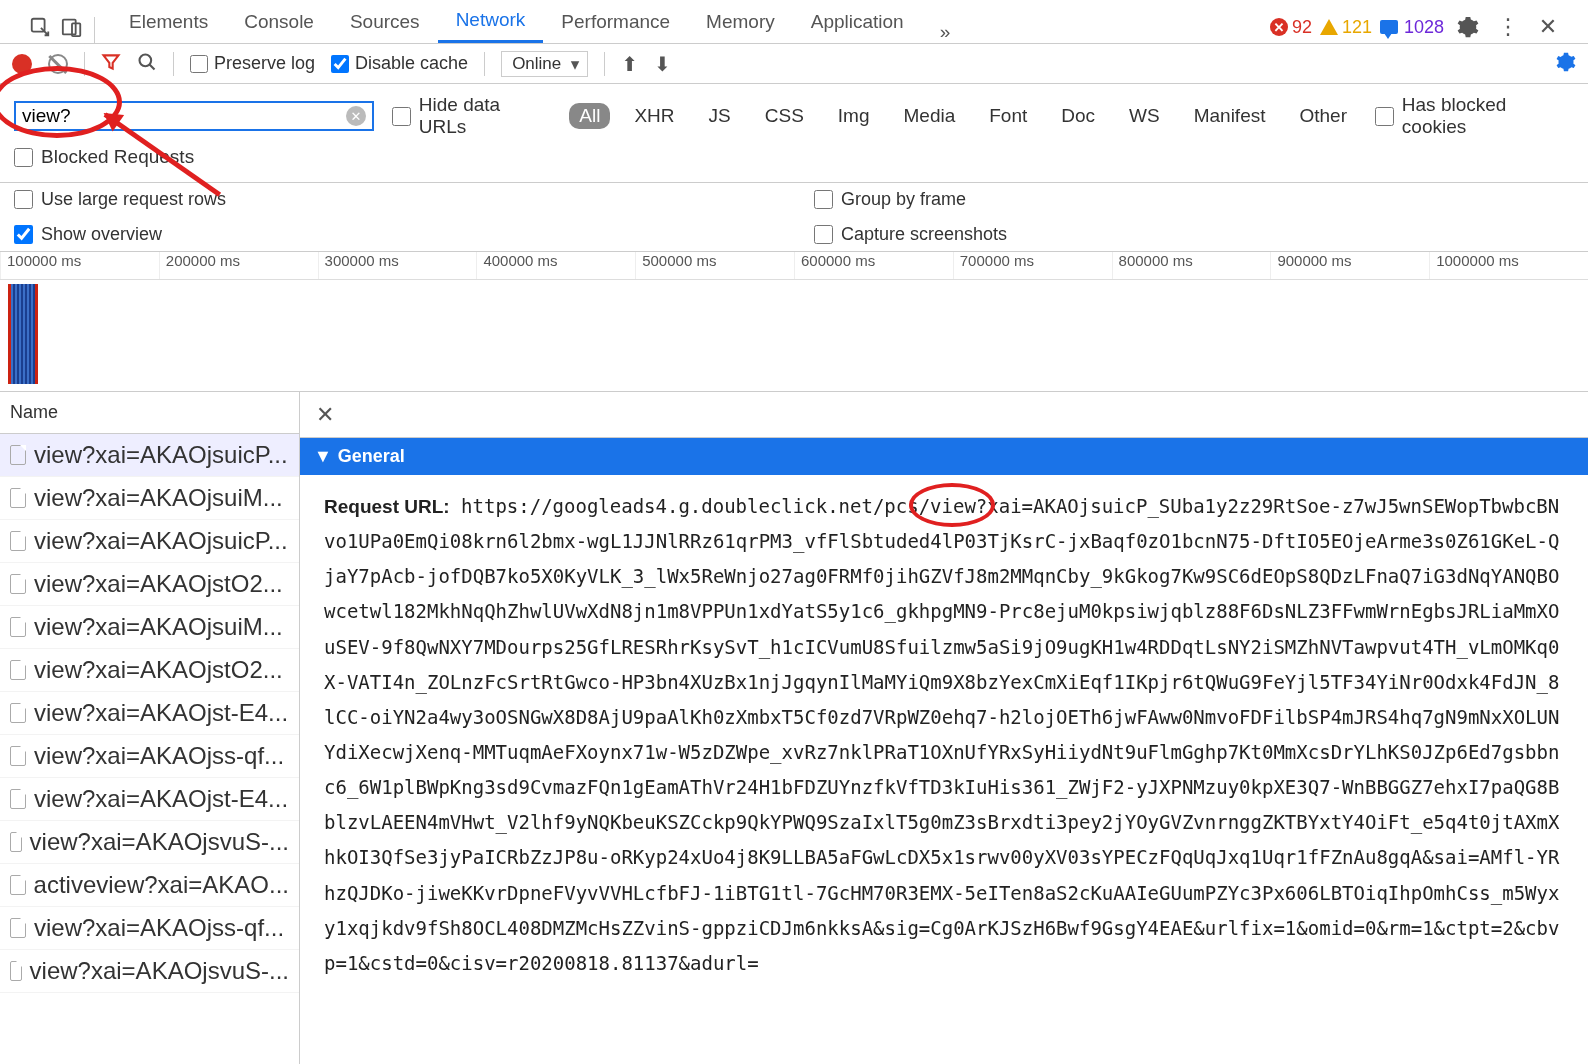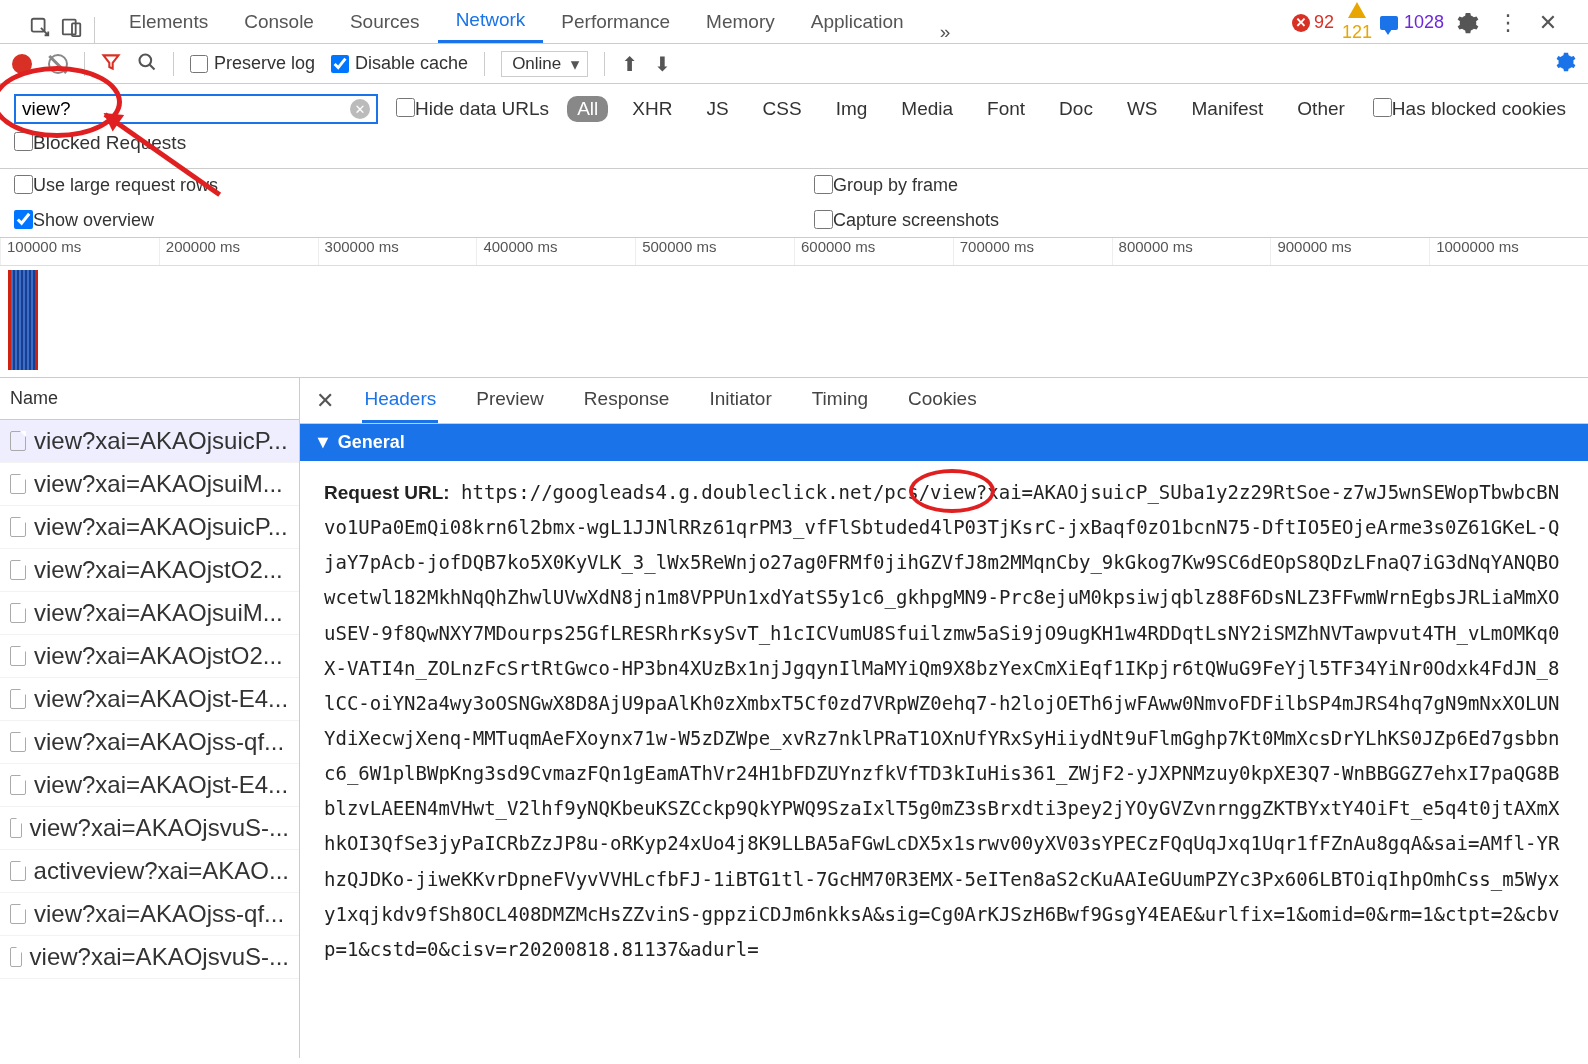--- a/index.html
+++ b/index.html
@@ -42,21 +42,21 @@
   }
   .top-tab.active { color:#1a73e8; border-bottom: 3px solid #1a73e8; }
   .top-right {
     margin-left:auto;
     display:flex;
     align-items:center;
     gap: 8px;
   }
   .badge-group { display:flex; align-items:center; gap:4px; font-size:18px; }
   .badge-red { color:#d93025; display:flex; align-items:center; gap:4px; }
-  .badge-yellow { color:#e8a700; display:flex; align-items:center; gap:4px;flex-direction:column; }
+  .badge-yellow { color:#e8a700; display:flex; align-items:center; gap:4px; }
   .badge-blue { color:#6d28d9; display:flex; align-items:center; gap:6px; }
   .circle-icon {
     width:18px; height:18px; border-radius:50%;
     display:inline-flex; align-items:center; justify-content:center;
     font-size:13px; color:#fff; font-weight:bold;
   }
   .circle-red { background:#d93025; }
   .tri-yellow {
     width:0;height:0;
     border-left:9px solid transparent;
@@ -111,21 +111,21 @@
   .type-pill { padding:2px 10px; border-radius:10px; cursor:pointer; }
   .type-pill.active{ background:#888; color:#fff; }
   .option-grid {
     display:flex;
     padding: 6px 14px;
     border-bottom:1px solid #ccc;
     font-size:18px;
   }
   .option-col { display:flex; flex-direction:column; gap:14px; }
   .option-col:first-child { width: 800px;}
-  .chklabel { display:flex; align-items:flex-start; }
+  .chklabel { display:flex; align-items:center; gap:8px; }
   .chklabel input{width:19px;height:19px;}
 
   .timeline {
     border-bottom:1px solid #ccc;
     height:140px;
     position:relative;
     background:#fff;
   }
   .timeline-ruler {
     display:flex;
@@ -453,28 +453,20 @@
         </div>
         <div class="reqrow">
           <div class="file-ico"></div>
           <span>view?xai=AKAOjsvuS-...</span>
         </div>
       </div>
   </div>
   <div class="detail">
     <div class="detail-tabs">
       <div class="x">✕</div>
-      <div id="detail-tabs-inner" style="display:flex;gap:36px;">
-          <div class="detail-tab active">Headers</div>
-          <div class="detail-tab">Preview</div>
-          <div class="detail-tab">Response</div>
-          <div class="detail-tab">Initiator</div>
-          <div class="detail-tab">Timing</div>
-          <div class="detail-tab">Cookies</div>
-        </div>
     </div>
     <div class="general-hdr">
       <span>▼</span>
       <span>General</span>
     </div>
     <div class="detail-body">
       <span class="lbl">Request URL:</span>&nbsp;<span>https://googleads4.g.doubleclick.net/pcs</span><span class="ellipse2-wrap"><span>/view?</span><span class="anno-ellipse" style="left:-10px;top:-12px;width:86px;height:44px;border-width:4px;"></span></span><span>xai=AKAOjsuicP_SUba1y2z29RtSoe-z7wJ5wnSEWopTbwbcBNvo1UPa0EmQi08krn6l2bmx-wgL1JJNlRRz61qrPM3_vfFlSbtuded4lP03TjKsrC-jxBaqf0zO1bcnN75-DftIO5EOjeArme3s0Z61GKeL-QjaY7pAcb-jofDQB7ko5X0KyVLK_3_lWx5ReWnjo27ag0FRMf0jihGZVfJ8m2MMqnCby_9kGkog7Kw9SC6dEOpS8QDzLFnaQ7iG3dNqYANQBOwcetwl182MkhNqQhZhwlUVwXdN8jn1m8VPPUn1xdYatS5y1c6_gkhpgMN9-Prc8ejuM0kpsiwjqblz88F6DsNLZ3FFwmWrnEgbsJRLiaMmXOuSEV-9f8QwNXY7MDourps25GfLRESRhrKsySvT_h1cICVumU8Sfuilzmw5aSi9jO9ugKH1w4RDDqtLsNY2iSMZhNVTawpvut4TH_vLmOMKq0X-VATI4n_ZOLnzFcSrtRtGwco-HP3bn4XUzBx1njJgqynIlMaMYiQm9X8bzYexCmXiEqf1IKpjr6tQWuG9FeYjl5TF34YiNr0Odxk4FdJN_8lCC-oiYN2a4wy3oOSNGwX8D8AjU9paAlKh0zXmbxT5Cf0zd7VRpWZ0ehq7-h2lojOETh6jwFAww0NmvoFDFilbSP4mJRS4hq7gN9mNxXOLUNYdiXecwjXenq-MMTuqmAeFXoynx71w-W5zDZWpe_xvRz7nklPRaT1OXnUfYRxSyHiiydNt9uFlmGghp7Kt0MmXcsDrYLhKS0JZp6Ed7gsbbnc6_6W1plBWpKng3sd9CvmazFQn1gEamAThVr24H1bFDZUYnzfkVfTD3kIuHis361_ZWjF2-yJXPNMzuy0kpXE3Q7-WnBBGGZ7ehxI7paQG8BblzvLAEEN4mVHwt_V2lhf9yNQKbeuKSZCckp9QkYPWQ9SzaIxlT5g0mZ3sBrxdti3pey2jYOyGVZvnrnggZKTBYxtY4OiFt_e5q4t0jtAXmXhkOI3QfSe3jyPaICRbZzJP8u-oRKyp24xUo4j8K9LLBA5aFGwLcDX5x1srwv00yXV03sYPECzFQqUqJxq1Uqr1fFZnAu8gqA&amp;sai=AMfl-YRhzQJDKo-jiweKKvrDpneFVyvVVHLcfbFJ-1iBTG1tl-7GcHM70R3EMX-5eITen8aS2cKuAAIeGUumPZYc3Px606LBTOiqIhpOmhCss_m5Wyxy1xqjkdv9fSh8OCL408DMZMcHsZZvinS-gppziCDJm6nkksA&amp;sig=Cg0ArKJSzH6Bwf9GsgY4EAE&amp;urlfix=1&amp;omid=0&amp;rm=1&amp;ctpt=2&amp;cbvp=1&amp;cstd=0&amp;cisv=r20200818.81137&amp;adurl=</span>
     </div>
   </div>
 </div>

